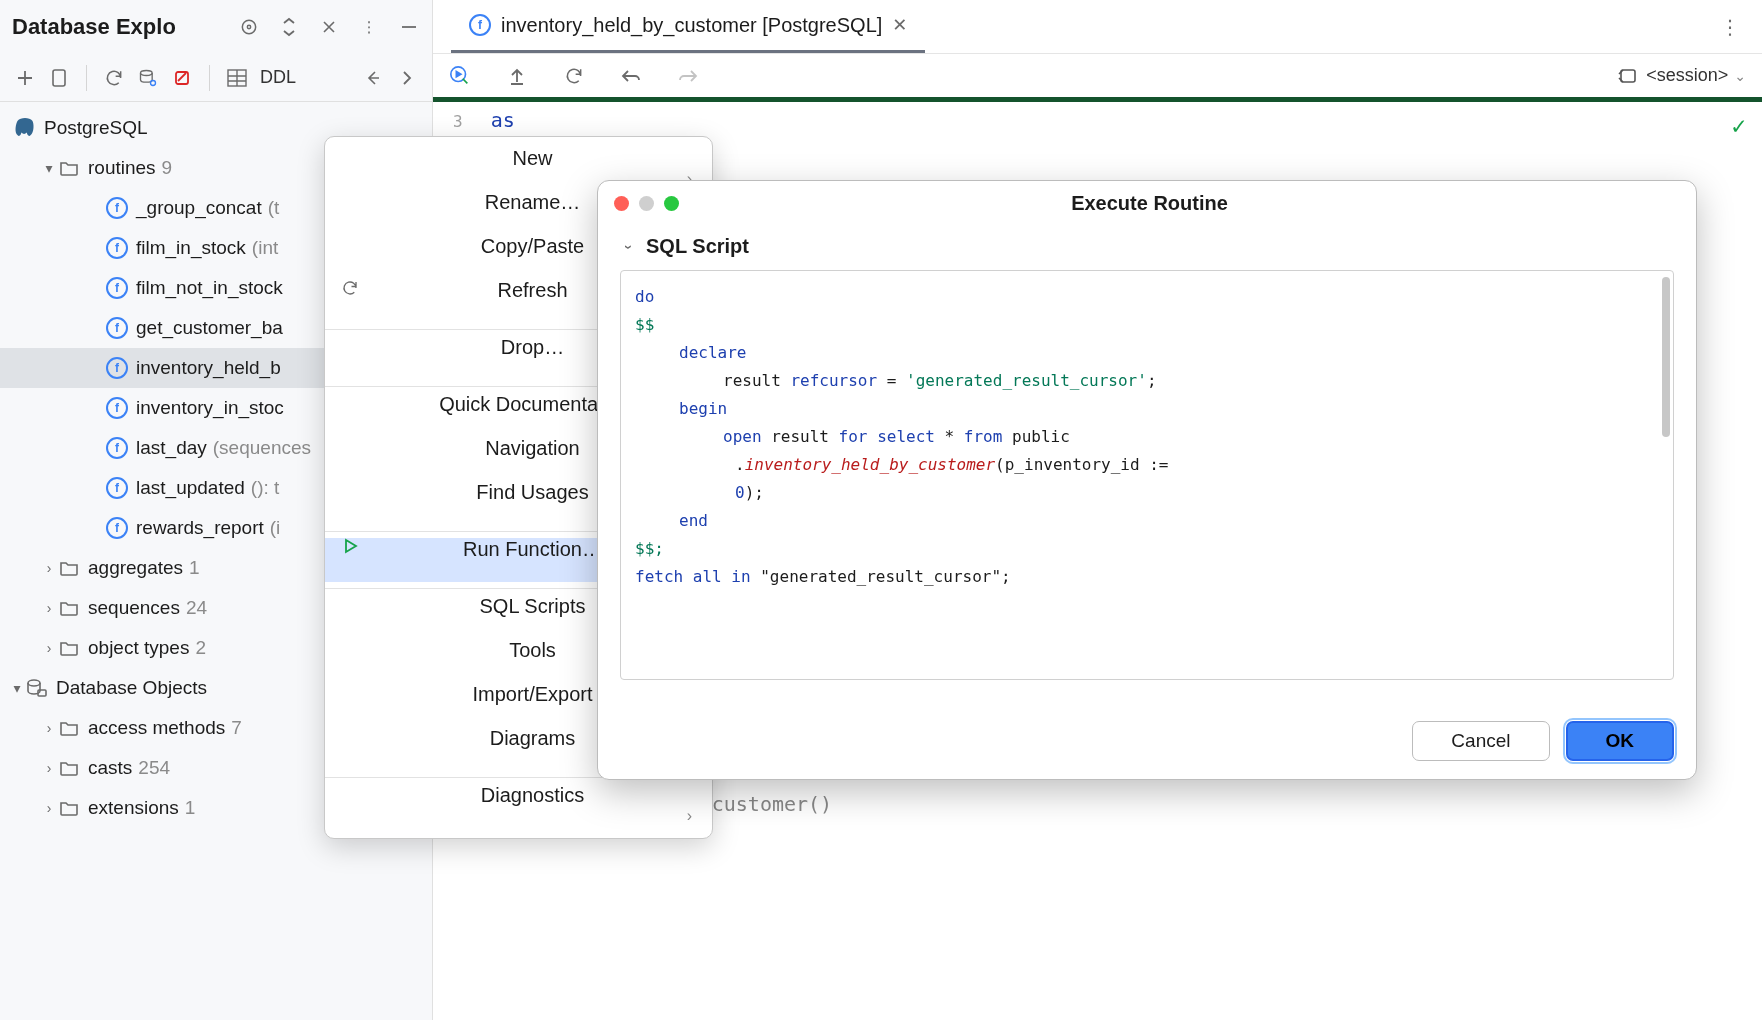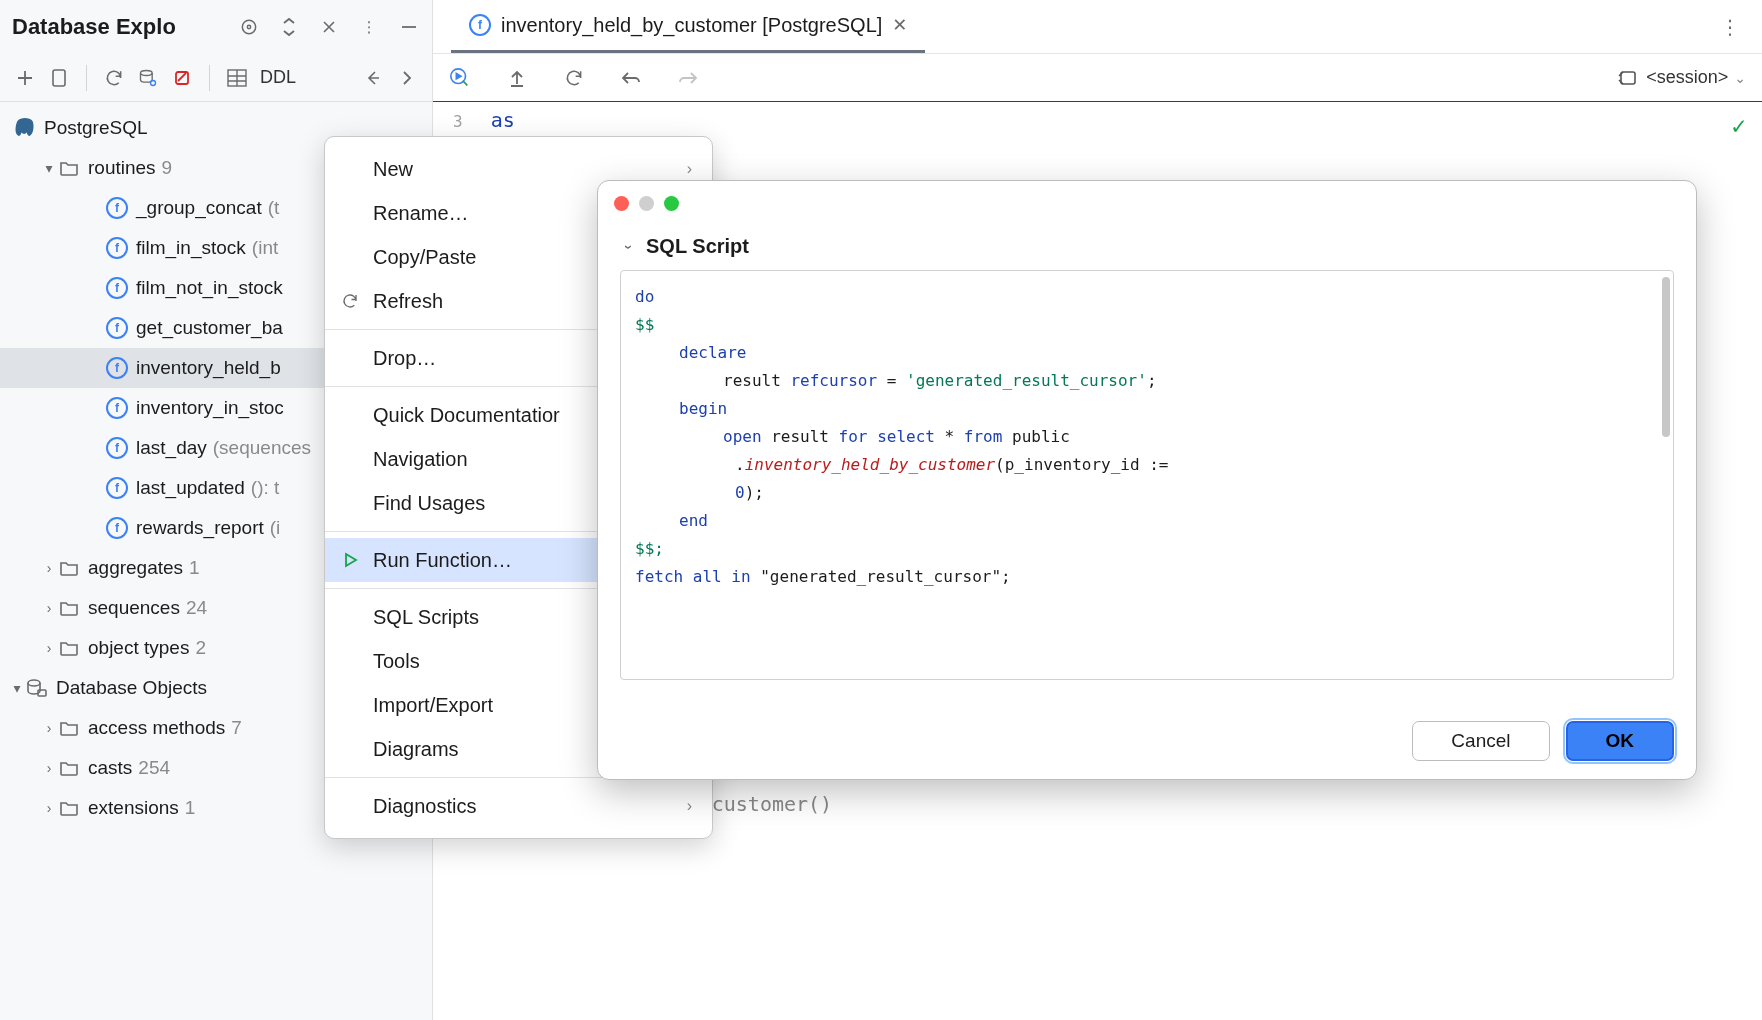--- a/index.html
+++ b/index.html
@@ -30,30 +30,30 @@
 .fn-badge { width: 22px; height: 22px; border: 2px solid #3b82f6; border-radius: 50%; display: inline-flex; align-items: center; justify-content: center; font-size: 12px; color: #3b82f6; font-weight: 600; }
 .folder-icon { color: #6b6b6b; }
 .elephant { width: 24px; height: 24px; }
 
 
 .editor-area { flex: 1; display: flex; flex-direction: column; background: #fff; }
 .tab-bar { display: flex; align-items: center; height: 54px; border-bottom: 1px solid #e5e5e5; padding-left: 18px; }
 .tab { display: flex; align-items: center; gap: 10px; padding: 0 18px; height: 100%; font-size: 20px; border-bottom: 3px solid #6b7280; }
 .tab-close { color: #6b6b6b; font-size: 18px; }
 .tab-kebab { margin-left: auto; margin-right: 22px; color: #6b6b6b; font-size: 20px; }
-.editor-toolbar { display: flex; align-items: center; height: 48px; padding: 0 16px; gap: 35px; color: #6b6b6b; border-bottom: 1px solid #14532d; }
+.editor-toolbar { display: flex; align-items: center; height: 48px; padding: 0 16px; gap: 35px; color: #6b6b6b; border-bottom: 5px solid #14532d; }
 .session-picker { margin-left: auto; display: flex; align-items: center; gap: 6px; font-size: 18px; color: #333; }
 .editor-body { position: relative; padding: 6px 20px; font-family: "SF Mono", Menlo, Consolas, monospace; font-size: 20px; }
 .gutter-num { color: #a0a0a0; margin-right: 28px; font-size: 16px; }
 .code-kw { color: #1e40af; }
 .editor-check { position: absolute; right: 16px; top: 10px; color: #16a34a; font-size: 24px; }
 
 
 .context-menu { position: absolute; left: 324px; top: 136px; width: 389px; background: #fff; border: 1px solid #c8c8c8; border-radius: 10px; box-shadow: 0 8px 28px rgba(0,0,0,0.18); padding: 10px 0; z-index: 50; font-size: 20px; }
-.menu-item { display: flex; align-items: center; height: 44px; padding: 0 20px 0 48px; position: relative; }
+.menu-item { display: flex; align-items: center; height: 44px; padding: 0 20px 0 48px; position: relative; flex-direction: column; }
 .menu-item.with-icon { padding-left: 48px; }
 .menu-item .pre-icon { position: absolute; left: 14px; width: 22px; display: inline-flex; justify-content: center; color: #6b6b6b; }
 .menu-item .sub-arrow { margin-left: auto; color: #8a8a8a; font-size: 16px; }
 .menu-item.highlighted { background: #d6e4ff; }
 .menu-item.highlighted .pre-icon { color: #16a34a; }
 .menu-sep { height: 1px; background: #e2e2e2; margin: 6px 0; }
 
 
 .dialog { position: absolute; left: 597px; top: 180px; width: 1100px; height: 600px; background: #fff; border: 1px solid #bcbcbc; border-radius: 12px; box-shadow: 0 12px 36px rgba(0,0,0,0.25); z-index: 100; display: flex; flex-direction: column; }
 .dialog-titlebar { display: flex; align-items: center; height: 44px; padding: 0 16px; }
@@ -441,20 +441,21 @@
     </div>
 </div>
 
 <div class="dialog">
   <div class="dialog-titlebar">
     <div class="traffic">
       <span class="tl red"></span>
       <span class="tl yellow"></span>
       <span class="tl green"></span>
     </div>
+    <div class="dialog-title">Execute Routine</div>
     <div style="width:60px"></div>
   </div>
   <div class="dialog-section">
     <div class="sql-script-head">
       <span class="chev">›</span>
       <span>SQL Script</span>
     </div>
   </div>
   <div class="script-box">
     <div class="scrollbar"></div>

